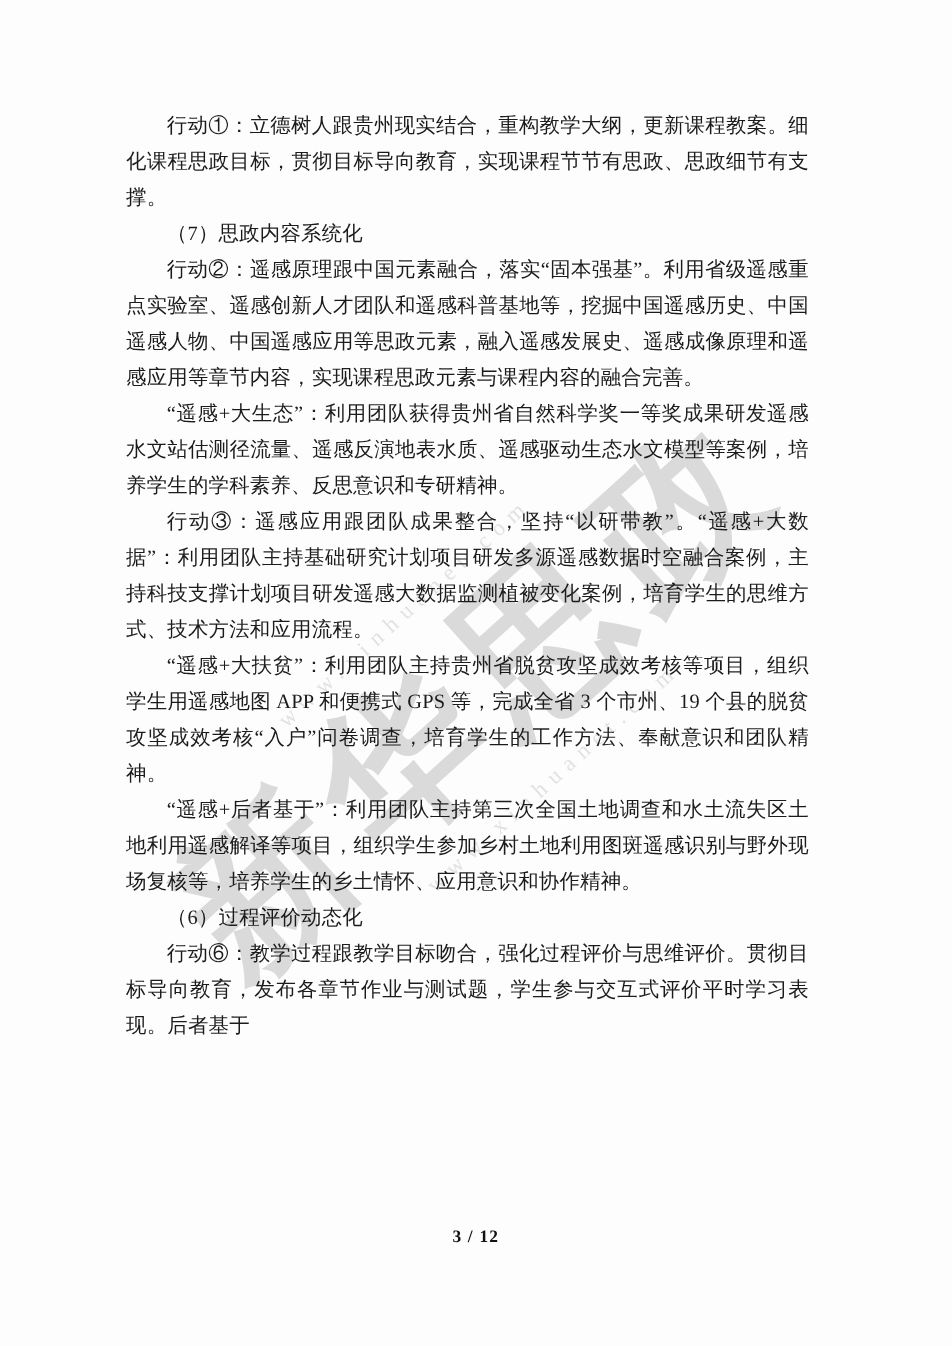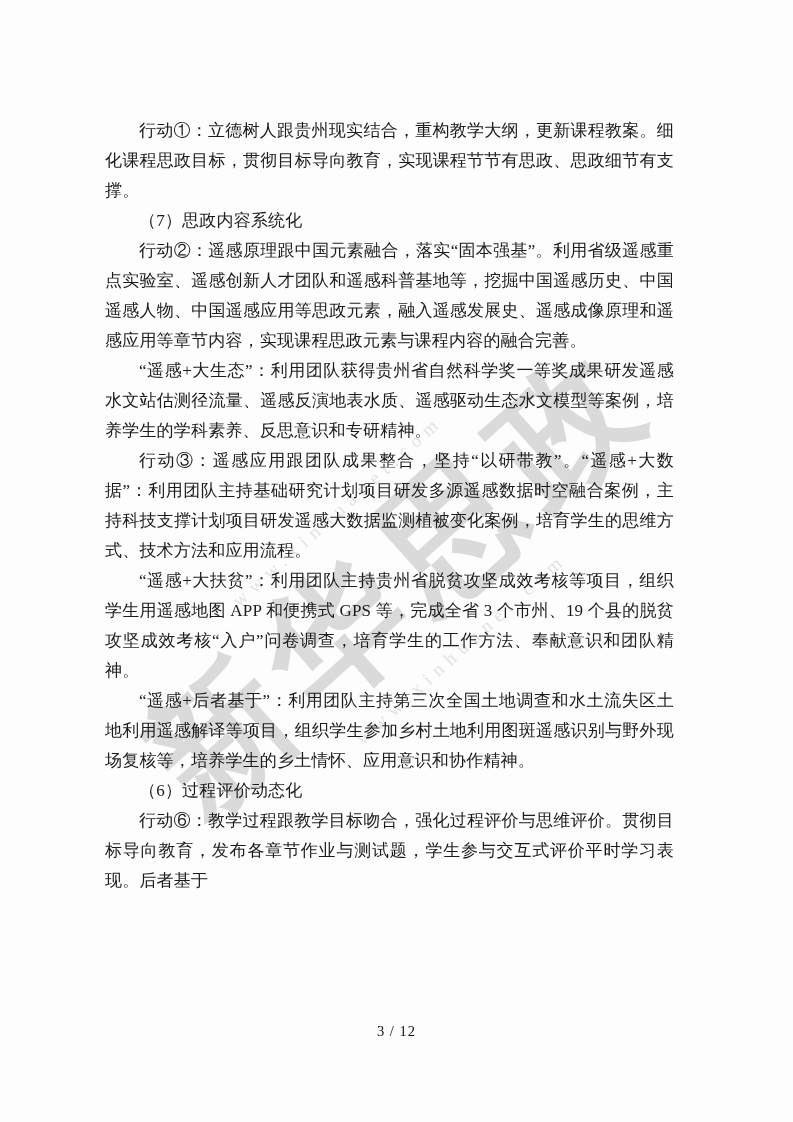--- a/index.html
+++ b/index.html
@@ -40,40 +40,39 @@
     font-weight: bold;
     letter-spacing: 16px;
     line-height: 1;
     color: #dadada;
   }
   
   .content {
     position: absolute;
     left: 105px; right: 119px; top: 90px;
     z-index: 2;
-    margin-top: 26px;
   }
   .para {
     margin: 0;
     font-size: 17px;
     line-height: 30px;
     text-align: justify;
     text-indent: 2em;
     letter-spacing: 0.2px;
   }
   
   .footer {
     position: absolute;
     left: 0; right: 0; top: 1022px;
     text-align: center;
     z-index: 2;
   }
   .page-number {
     font-size: 14.5px;
-    font-weight: normal;
+    font-weight: bold;
     color: #111;
     letter-spacing: 1px;
   }
 </style>
 </head>
 <body>
 
 <div class="page">
 
   <div class="watermark" aria-hidden="true">

